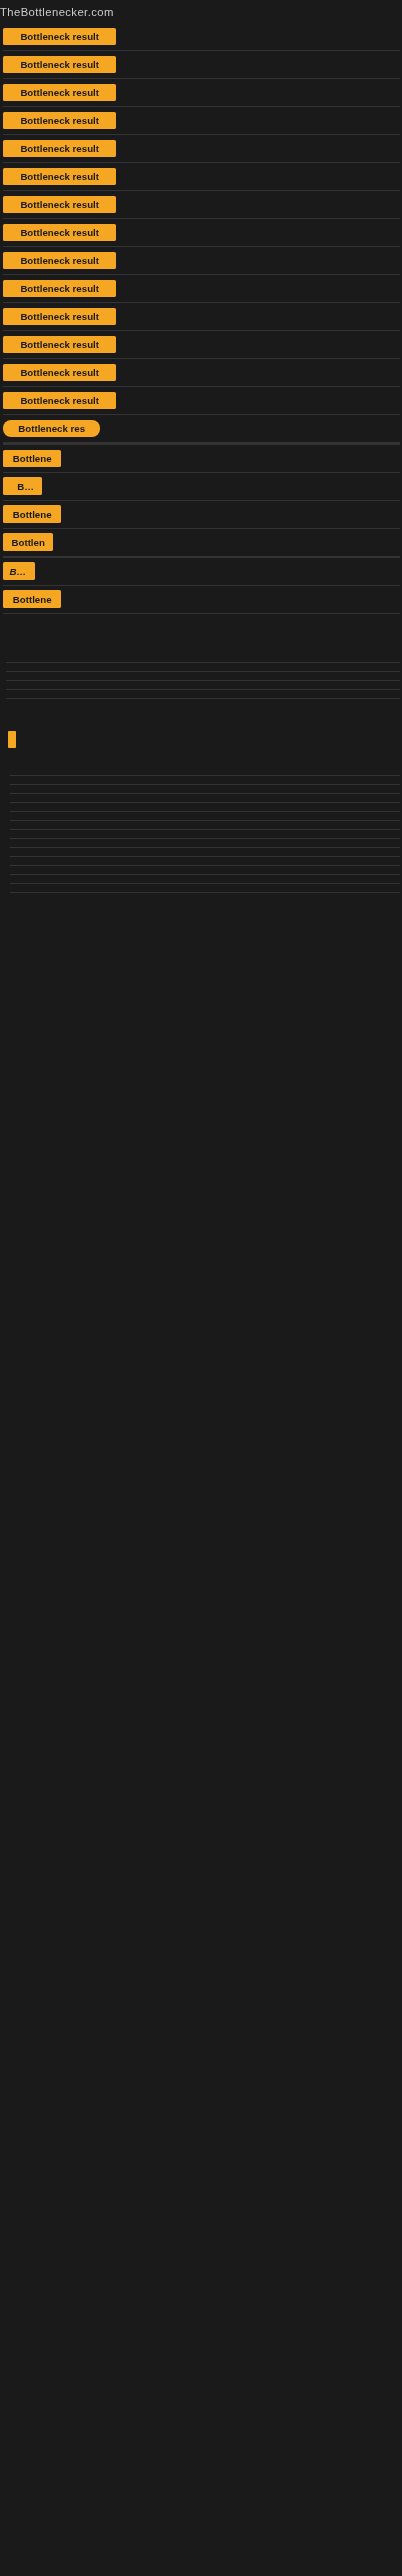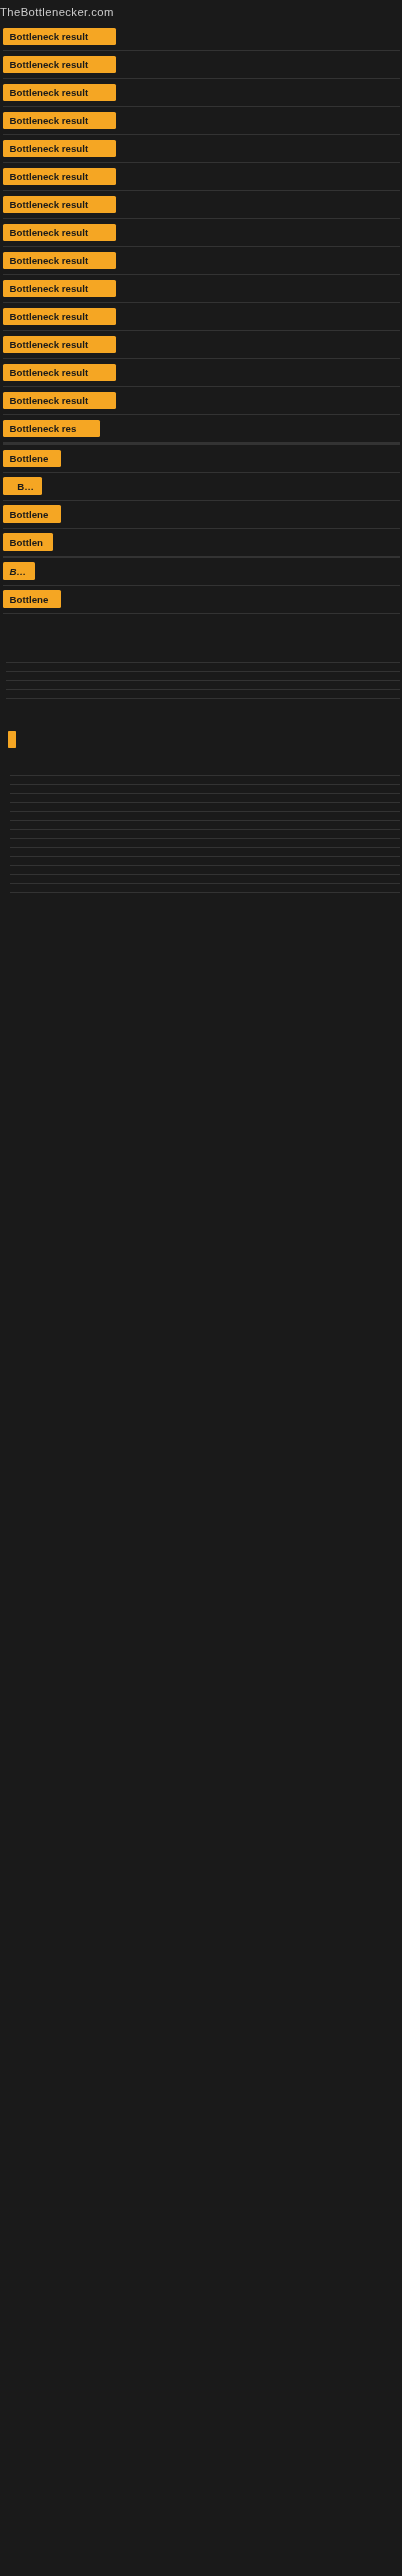--- a/index.html
+++ b/index.html
@@ -75,94 +75,94 @@
       border-radius: 0.8px;
     }
   </style>
 </head>
 <body>
 
 <div class="site-header">
   <span>TheBottlenecker.com</span>
 </div>
 
-<div style="padding-top:1.6px;">
-
-  <div class="bottleneck-item">
-    <span class="bottleneck-badge" style="max-width:113px;">Bottleneck result</span>
-  </div>
-  <hr class="section-line">
-
-  <div class="bottleneck-item">
-    <span class="bottleneck-badge" style="max-width:113px;">Bottleneck result</span>
-  </div>
-  <hr class="section-line">
-
-  <div class="bottleneck-item">
-    <span class="bottleneck-badge" style="max-width:113px;">Bottleneck result</span>
-  </div>
-  <hr class="section-line">
-
-  <div class="bottleneck-item">
-    <span class="bottleneck-badge" style="max-width:113px;">Bottleneck result</span>
-  </div>
-  <hr class="section-line">
-
-  <div class="bottleneck-item">
-    <span class="bottleneck-badge" style="max-width:113px;">Bottleneck result</span>
-  </div>
-  <hr class="section-line">
-
-  <div class="bottleneck-item">
-    <span class="bottleneck-badge" style="max-width:113px;">Bottleneck result</span>
-  </div>
-  <hr class="section-line">
-
-  <div class="bottleneck-item">
-    <span class="bottleneck-badge" style="max-width:113px;">Bottleneck result</span>
-  </div>
-  <hr class="section-line">
-
-  <div class="bottleneck-item">
-    <span class="bottleneck-badge" style="max-width:113px;">Bottleneck result</span>
-  </div>
-  <hr class="section-line">
-
-  <div class="bottleneck-item">
-    <span class="bottleneck-badge" style="max-width:113px;">Bottleneck result</span>
-  </div>
-  <hr class="section-line">
-
-  <div class="bottleneck-item">
-    <span class="bottleneck-badge" style="max-width:113px;">Bottleneck result</span>
-  </div>
-  <hr class="section-line">
-
-  <div class="bottleneck-item">
-    <span class="bottleneck-badge" style="max-width:113px;">Bottleneck result</span>
-  </div>
-  <hr class="section-line">
-
-  <div class="bottleneck-item">
-    <span class="bottleneck-badge" style="max-width:113px;">Bottleneck result</span>
-  </div>
-  <hr class="section-line">
-
-  <div class="bottleneck-item">
-    <span class="bottleneck-badge" style="max-width:113px;">Bottleneck result</span>
-  </div>
-  <hr class="section-line">
-
-  <div class="bottleneck-item">
-    <span class="bottleneck-badge" style="max-width:113px;">Bottleneck result</span>
-  </div>
-  <hr class="section-line">
-
-  <div class="bottleneck-item">
-    <span class="bottleneck-badge" style="max-width:97px;">Bottleneck res</span>
+<div style="padding-top:1.6px;text-align:center;">
+
+  <div class="bottleneck-item">
+    <span class="bottleneck-badge" style="max-width:113px;">Bottleneck result</span>
+  </div>
+  <hr class="section-line">
+
+  <div class="bottleneck-item">
+    <span class="bottleneck-badge" style="max-width:113px;">Bottleneck result</span>
+  </div>
+  <hr class="section-line">
+
+  <div class="bottleneck-item">
+    <span class="bottleneck-badge" style="max-width:113px;">Bottleneck result</span>
+  </div>
+  <hr class="section-line">
+
+  <div class="bottleneck-item">
+    <span class="bottleneck-badge" style="max-width:113px;">Bottleneck result</span>
+  </div>
+  <hr class="section-line">
+
+  <div class="bottleneck-item">
+    <span class="bottleneck-badge" style="max-width:113px;">Bottleneck result</span>
+  </div>
+  <hr class="section-line">
+
+  <div class="bottleneck-item">
+    <span class="bottleneck-badge" style="max-width:113px;">Bottleneck result</span>
+  </div>
+  <hr class="section-line">
+
+  <div class="bottleneck-item">
+    <span class="bottleneck-badge" style="max-width:113px;">Bottleneck result</span>
+  </div>
+  <hr class="section-line">
+
+  <div class="bottleneck-item">
+    <span class="bottleneck-badge" style="max-width:113px;">Bottleneck result</span>
+  </div>
+  <hr class="section-line">
+
+  <div class="bottleneck-item">
+    <span class="bottleneck-badge" style="max-width:113px;">Bottleneck result</span>
+  </div>
+  <hr class="section-line">
+
+  <div class="bottleneck-item">
+    <span class="bottleneck-badge" style="max-width:113px;">Bottleneck result</span>
+  </div>
+  <hr class="section-line">
+
+  <div class="bottleneck-item">
+    <span class="bottleneck-badge" style="max-width:113px;">Bottleneck result</span>
+  </div>
+  <hr class="section-line">
+
+  <div class="bottleneck-item">
+    <span class="bottleneck-badge" style="max-width:113px;">Bottleneck result</span>
+  </div>
+  <hr class="section-line">
+
+  <div class="bottleneck-item">
+    <span class="bottleneck-badge" style="max-width:113px;">Bottleneck result</span>
+  </div>
+  <hr class="section-line">
+
+  <div class="bottleneck-item">
+    <span class="bottleneck-badge" style="max-width:113px;">Bottleneck result</span>
+  </div>
+  <hr class="section-line">
+
+  <div class="bottleneck-item">
+    <span class="bottleneck-badge" style="max-width:97px;border-radius:8px;">Bottleneck res</span>
   </div>
   <hr class="section-line">
 
   <hr class="section-line">
 
   <hr class="section-line">
 
   <div class="bottleneck-item">
     <span class="bottleneck-badge" style="max-width:58px;">Bottlene</span>
   </div>

